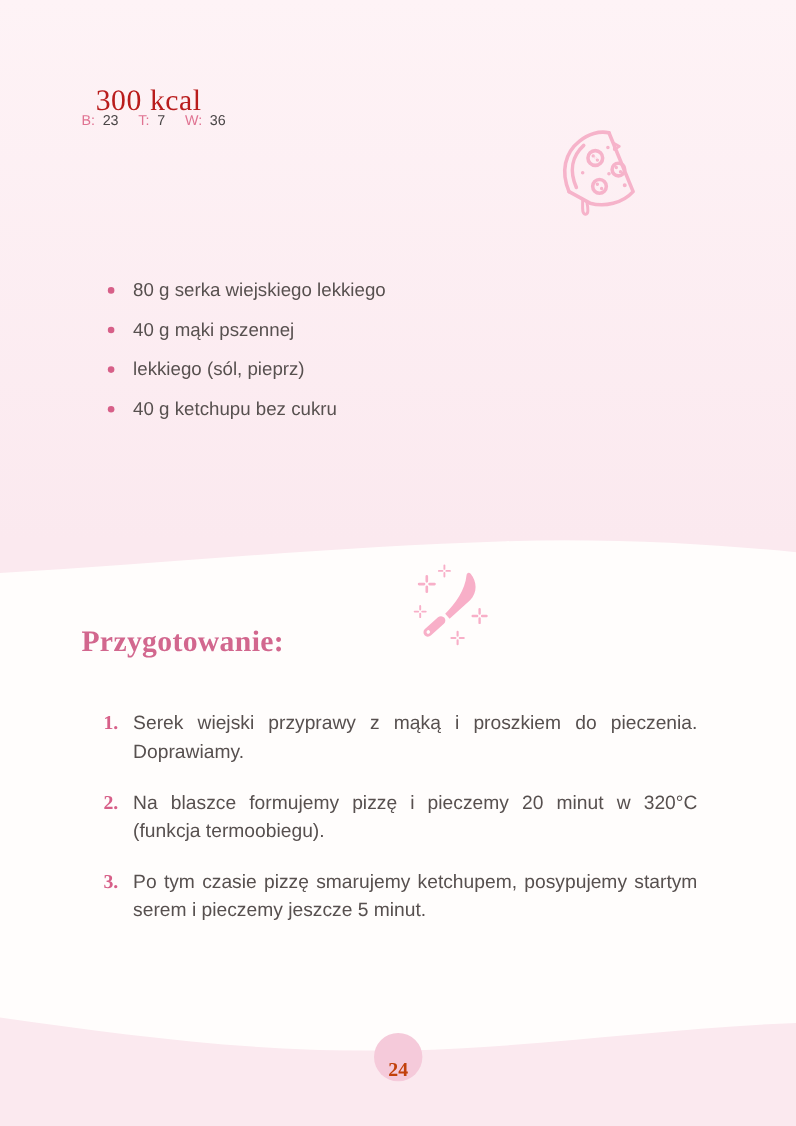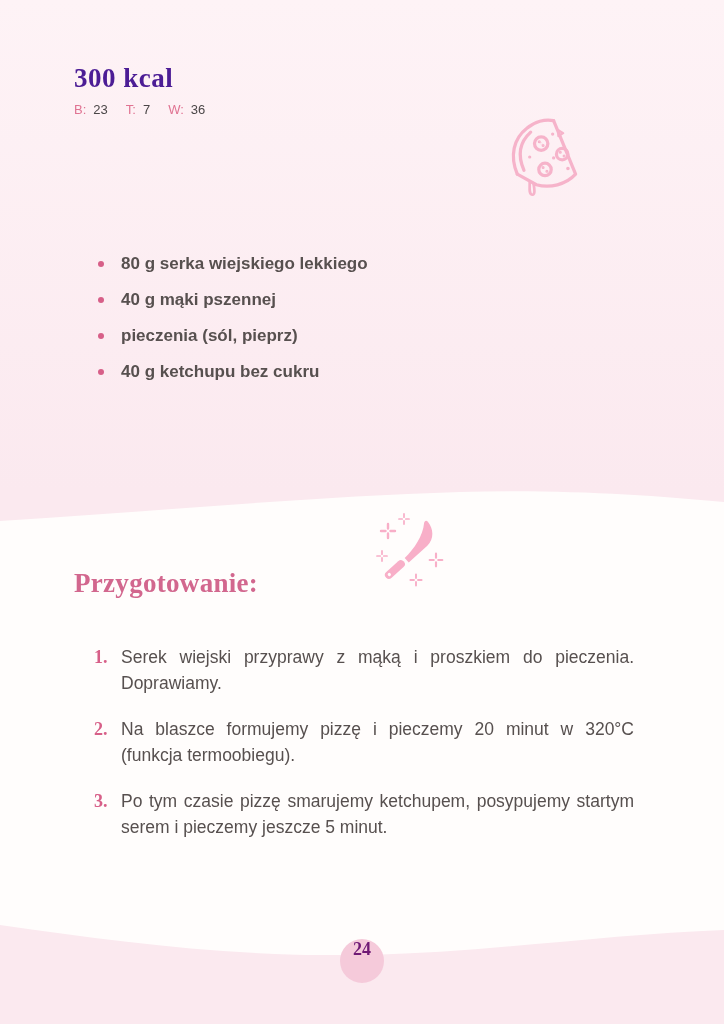--- a/index.html
+++ b/index.html
@@ -18,22 +18,22 @@
   .wave-bottom{position:absolute;top:918px;left:0;display:block;}
   .bg-bottom{
     position:absolute;top:955px;left:0;width:724px;height:69px;
     background:#FBE9EF;
   }
   .content{position:absolute;inset:0;}
 
   .kcal-heading{
     position:absolute;left:74px;top:63px;
     font-family:"Liberation Serif", serif;
-    font-weight:700;font-size:27px;color:#4c1d95;
-    margin:0;letter-spacing:0.5px;
+    font-weight:400;font-size:27px;color:#b91c1c;
+    margin:13px;letter-spacing:0.5px;
   }
   .macros{
     position:absolute;left:74px;top:102px;
     font-size:13px;display:flex;align-items:baseline;
   }
   .macro{margin-right:18px;}
   .m-label{color:#E07392;}
   .m-value{color:#4A4647;margin-left:7px;}
 
   .pizza-icon{position:absolute;left:502px;top:114px;}
@@ -43,21 +43,20 @@
     font-family:"Liberation Serif", serif;
     font-weight:700;font-size:27px;color:#D2678E;
     letter-spacing:0.3px;
   }
   .h-ingredients{top:186px;}
   .h-preparation{top:568px;}
 
   .ingredients{
     position:absolute;left:98px;top:246px;margin:0;padding:0;
     list-style:none;
-    font-weight:bold;
   }
   .ingredients li{
     position:relative;padding-left:23px;height:36px;line-height:36px;
     font-size:17px;color:#57504F;
   }
   .dot{
     position:absolute;left:0;top:15px;width:6px;height:6px;
     border-radius:50%;background:#D75F88;
   }
 
@@ -71,23 +70,23 @@
     font-size:18px;line-height:26px;color:#D75F88;
   }
   .step-text{
     flex:1;font-size:17.5px;line-height:26px;color:#57504F;
     text-align:justify;
   }
 
   .page-badge{
     position:absolute;left:340px;top:939px;width:44px;height:44px;
     border-radius:50%;background:#F5CADA;
-    display:flex;align-items:flex-start;justify-content:center;
+    display:flex;align-items:flex-end;justify-content:center;
     font-family:"Liberation Serif", serif;font-weight:700;
-    font-size:18px;color:#701a75;
+    font-size:18px;color:#c2410c;
   }
 </style>
 </head>
 <body>
 
 <div class="page">
 
   <div class="bg-top"></div>
   <svg class="wave-top" width="724" height="38" viewBox="0 0 724 38">
     <path d="M0,0 H724 V12 C650,5 560,-1 460,2 C300,7 150,22 0,31 Z" fill="#FBE9EF"></path>
@@ -132,21 +131,21 @@
           <circle cx="54" cy="46" r="0.7"></circle>
         <circle cx="69" cy="57" r="0.9"></circle>
           <circle cx="53" cy="21" r="0.7"></circle>
       </g>
       <path d="M29,71 C29,78 28,84 31.5,84.5 C35,85 34,78 33,73" stroke-width="2.8"></path>
     </svg>
 
     <ul class="ingredients">
       <li><span class="dot"></span><span>80 g serka wiejskiego lekkiego</span></li>
       <li><span class="dot"></span><span>40 g mąki pszennej</span></li>
-      <li><span class="dot"></span><span>pieczenia (sól, pieprz)</span></li>
+      <li><span class="dot"></span><span>lekkiego (sól, pieprz)</span></li>
       <li><span class="dot"></span><span>40 g ketchupu bez cukru</span></li>
     </ul>
 
     <svg class="knife-icon" width="90" height="90" viewBox="0 0 90 90">
       <g fill="#F8AFC8">
         <g transform="rotate(-42 45 45)">
           <rect x="10" y="42.5" width="24" height="8" rx="4"></rect>
           <path d="M37,50.5 L62,50.5 C72,50 78,42 78.5,33 C78.6,30.5 76.5,30 74.8,31.5 C65,40.5 50,44 37,44.5 Z"></path>
           <circle cx="14.5" cy="46.5" r="1.6" fill="#FFFDFC"></circle>
         </g>

